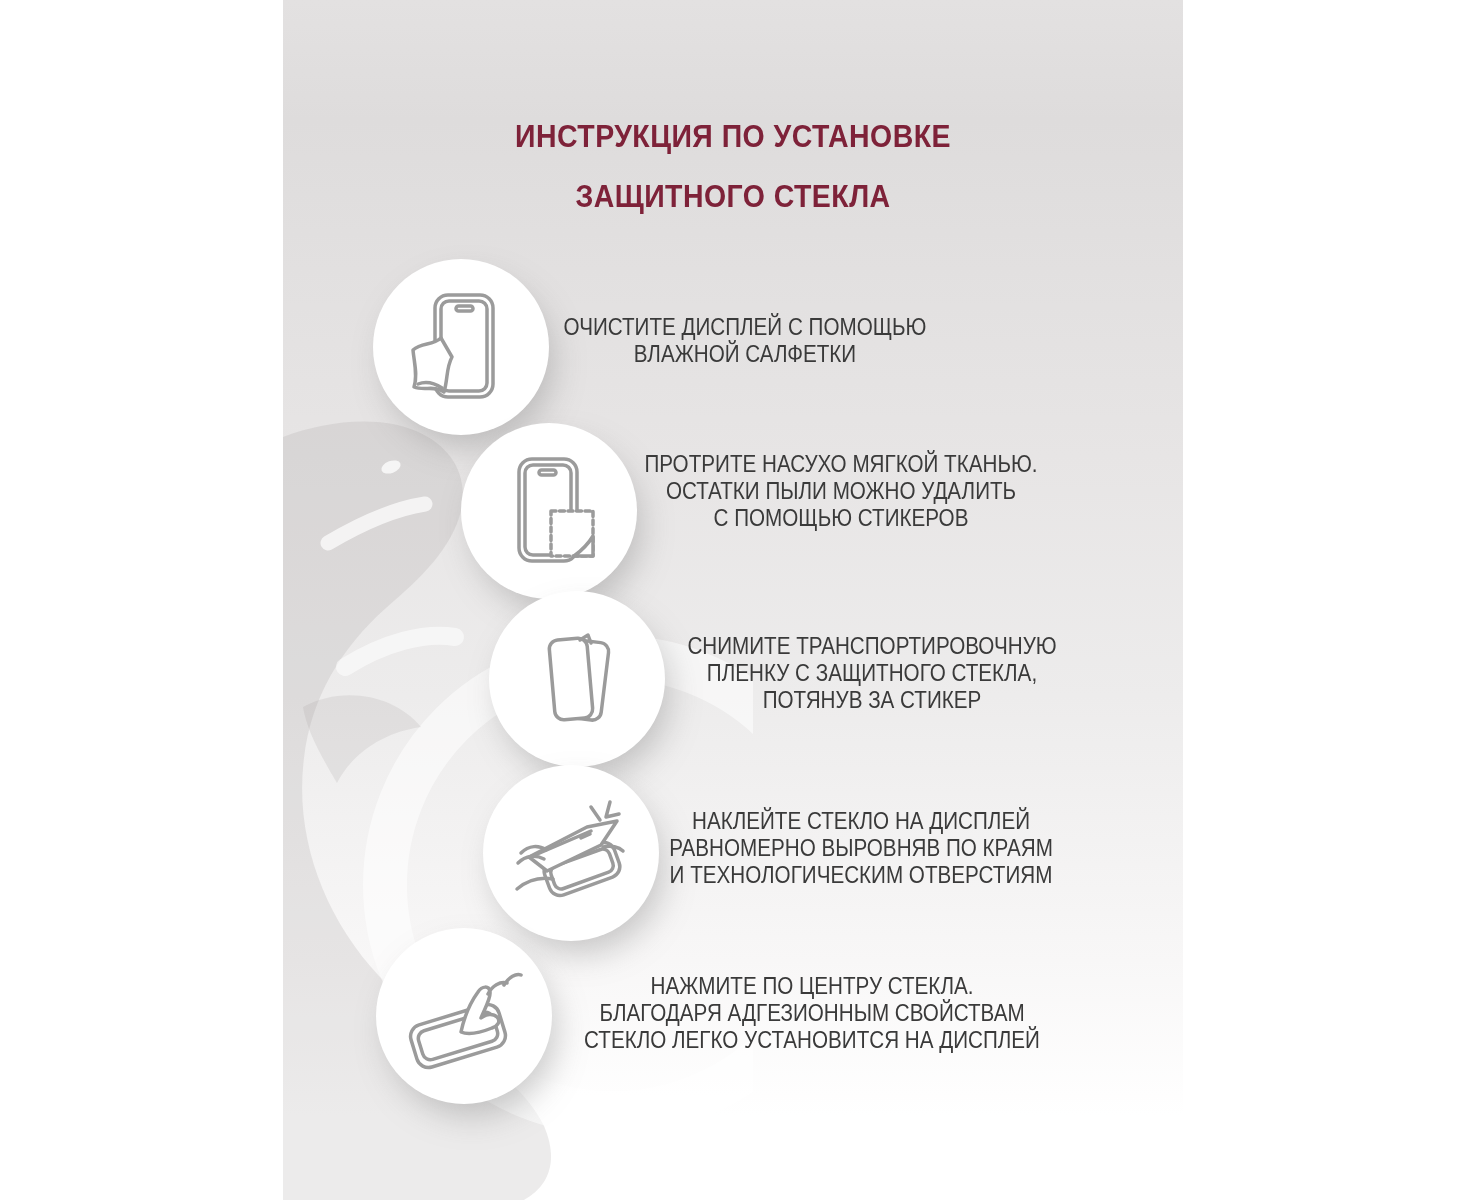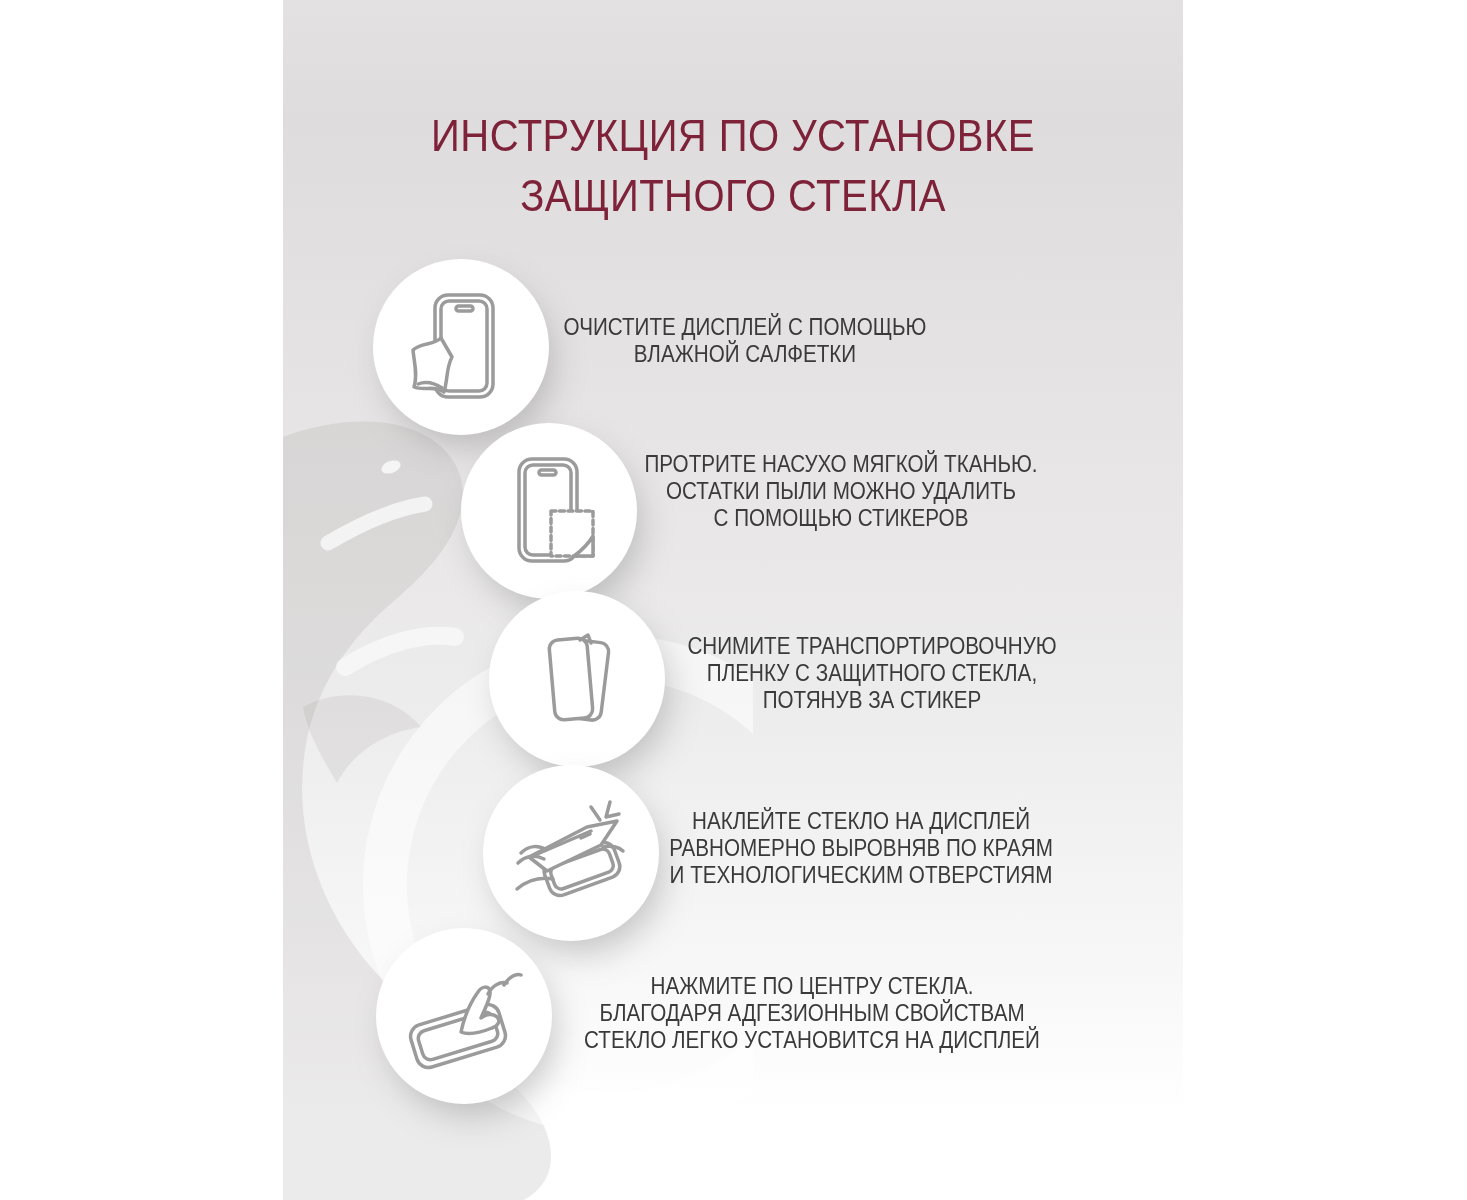--- a/index.html
+++ b/index.html
@@ -2,21 +2,21 @@
 <html><head>
 <meta charset="utf-8">
 <style>
   html,body{margin:0;padding:0;background:#ffffff;}
   .canvas{position:relative;width:1467px;height:1200px;background:#ffffff;overflow:hidden;
           font-family:"Liberation Sans",sans-serif;}
   .poster{position:absolute;left:283px;top:0;width:900px;height:1200px;
           background:linear-gradient(180deg,#e3e1e1 0%,#dedcdc 10%,#e7e5e5 38%,#edecec 58%,#f8f7f7 80%,#ffffff 93%);}
   .watermark{position:absolute;left:0;top:415px;width:470px;height:785px;z-index:1;pointer-events:none;}
   .title{position:absolute;left:0;top:106px;width:100%;text-align:center;z-index:3;
-         font-weight:normal;font-size:45px;line-height:60px;letter-spacing:0.5px;}
+         font-weight:bold;font-size:32px;line-height:60px;letter-spacing:0.5px;}
   .title div{transform:scaleX(0.89);transform-origin:50% 50%;white-space:nowrap;}
   .circle{position:absolute;width:176px;height:176px;border-radius:50%;background:#ffffff;z-index:2;
           box-shadow:8px 16px 32px -4px rgba(120,120,120,0.38);
           display:flex;align-items:center;justify-content:center;}
   .circle svg{width:120px;height:120px;}
   .steptext{position:absolute;z-index:3;text-align:center;font-size:24px;line-height:27px;
             color:#3a3a3a;white-space:nowrap;transform:translateX(-50%) scaleX(0.86);}
   .ic{fill:none;stroke:#9b9b9b;stroke-width:3.5;stroke-linecap:round;stroke-linejoin:round;}
   .icw{fill:#ffffff;stroke:#9b9b9b;stroke-width:3.5;stroke-linecap:round;stroke-linejoin:round;}
 </style>

